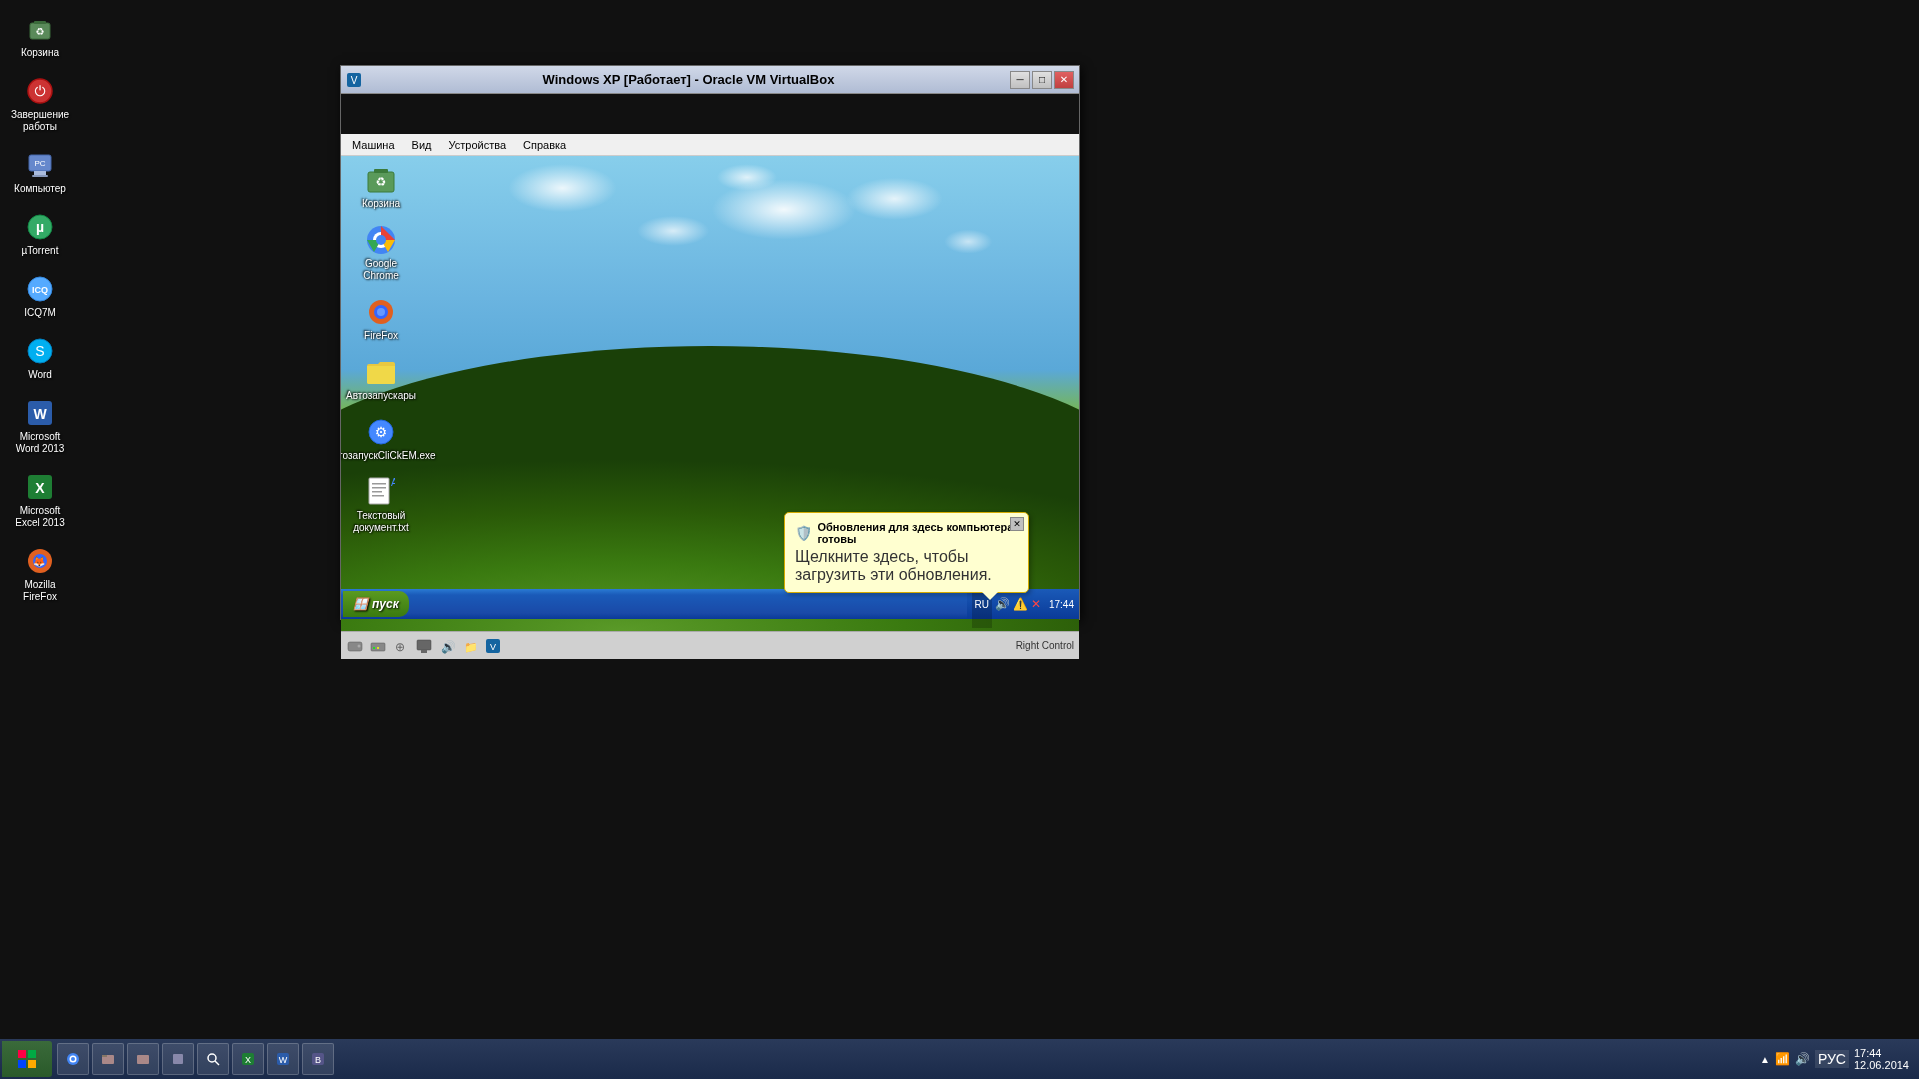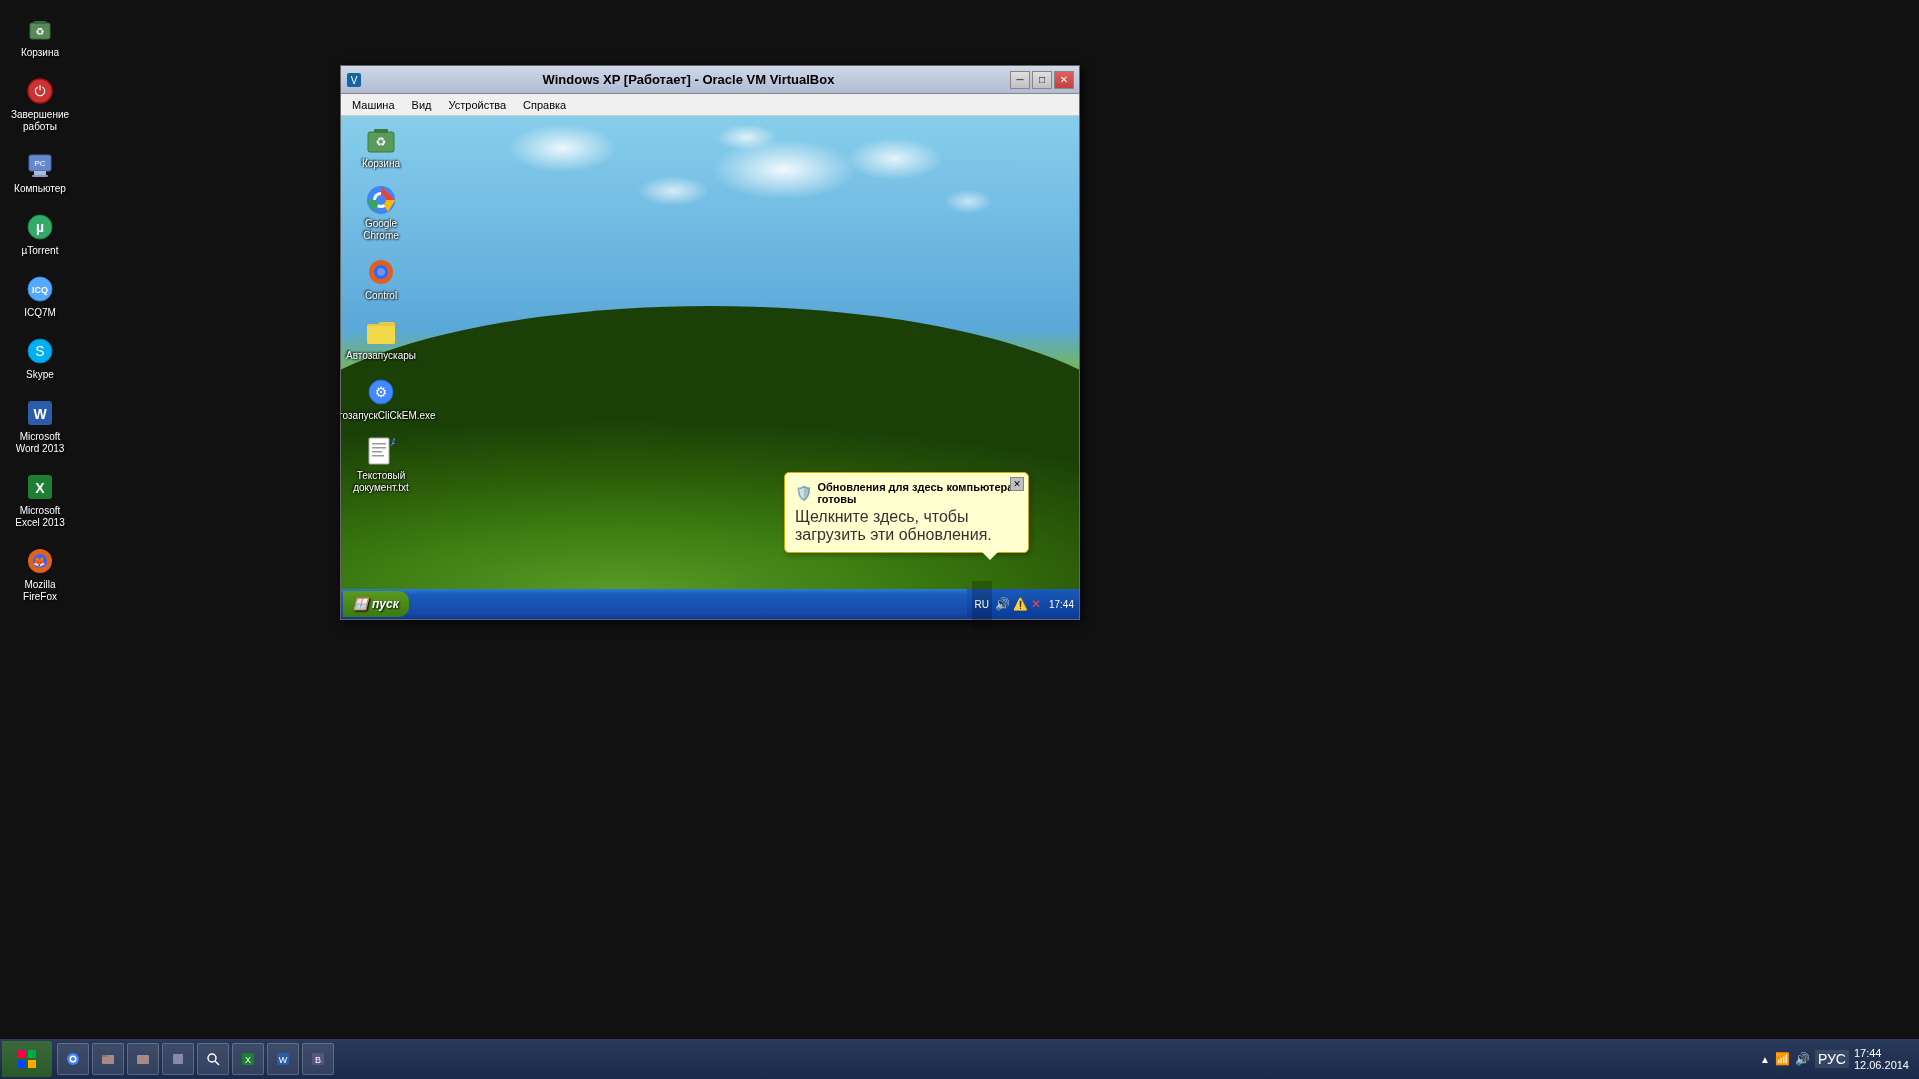--- a/index.html
+++ b/index.html
@@ -161,20 +161,21 @@
     
     .vbox-menubar {
       height: 22px;
       background: #f0f0f0;
       display: flex;
       align-items: center;
       padding: 0 5px;
       gap: 5px;
       border-bottom: 1px solid #ccc;
       font-size: 11px;
+      margin-top: 40px;
     }
     .vbox-menu-item {
       padding: 2px 6px;
       cursor: pointer;
       color: #000;
     }
 
     
     .winxp-desktop {
       width: 100%;
@@ -442,21 +443,21 @@
       </div>
       <span class="host-icon-label">ICQ7M</span>
     </div>
     <div class="host-icon">
       <div class="host-icon-img">
         <svg width="30" height="30" viewBox="0 0 30 30">
           <circle cx="15" cy="15" r="12" fill="#00aff0" stroke="#0080c0" stroke-width="1"></circle>
           <text x="15" y="20" text-anchor="middle" font-size="14" fill="#fff">S</text>
         </svg>
       </div>
-      <span class="host-icon-label">Skype</span>
+      <span class="host-icon-label">Word</span>
     </div>
     <div class="host-icon">
       <div class="host-icon-img">
         <svg width="30" height="30" viewBox="0 0 30 30">
           <rect x="3" y="3" width="24" height="24" rx="3" fill="#2b5caa"></rect>
           <text x="15" y="21" text-anchor="middle" font-size="14" fill="#fff" font-weight="bold">W</text>
         </svg>
       </div>
       <span class="host-icon-label">Microsoft Word 2013</span>
     </div>
@@ -532,21 +533,21 @@
           <span class="winxp-icon-label">Google Chrome</span>
         </div>
         <div class="winxp-icon">
           <div class="winxp-icon-img">
             <svg width="32" height="32" viewBox="0 0 32 32">
               <circle cx="16" cy="16" r="12" fill="#e06020"></circle>
               <circle cx="16" cy="16" r="7" fill="#3366ff"></circle>
               <circle cx="16" cy="16" r="4" fill="#6699ff"></circle>
             </svg>
           </div>
-          <span class="winxp-icon-label">Control</span>
+          <span class="winxp-icon-label">FireFox</span>
         </div>
         <div class="winxp-icon">
           <div class="winxp-icon-img">
             <svg width="32" height="32" viewBox="0 0 32 32">
               <path d="M2 10 Q2 8 4 8 L13 8 L15 6 L28 6 Q30 6 30 8 L30 26 Q30 28 28 28 L4 28 Q2 28 2 26 Z" fill="#e8c840"></path>
               <path d="M2 10 L30 10 L30 26 Q30 28 28 28 L4 28 Q2 28 2 26 Z" fill="#f0d848"></path>
             </svg>
           </div>
           <span class="winxp-icon-label">Автозапускары</span>
         </div>

